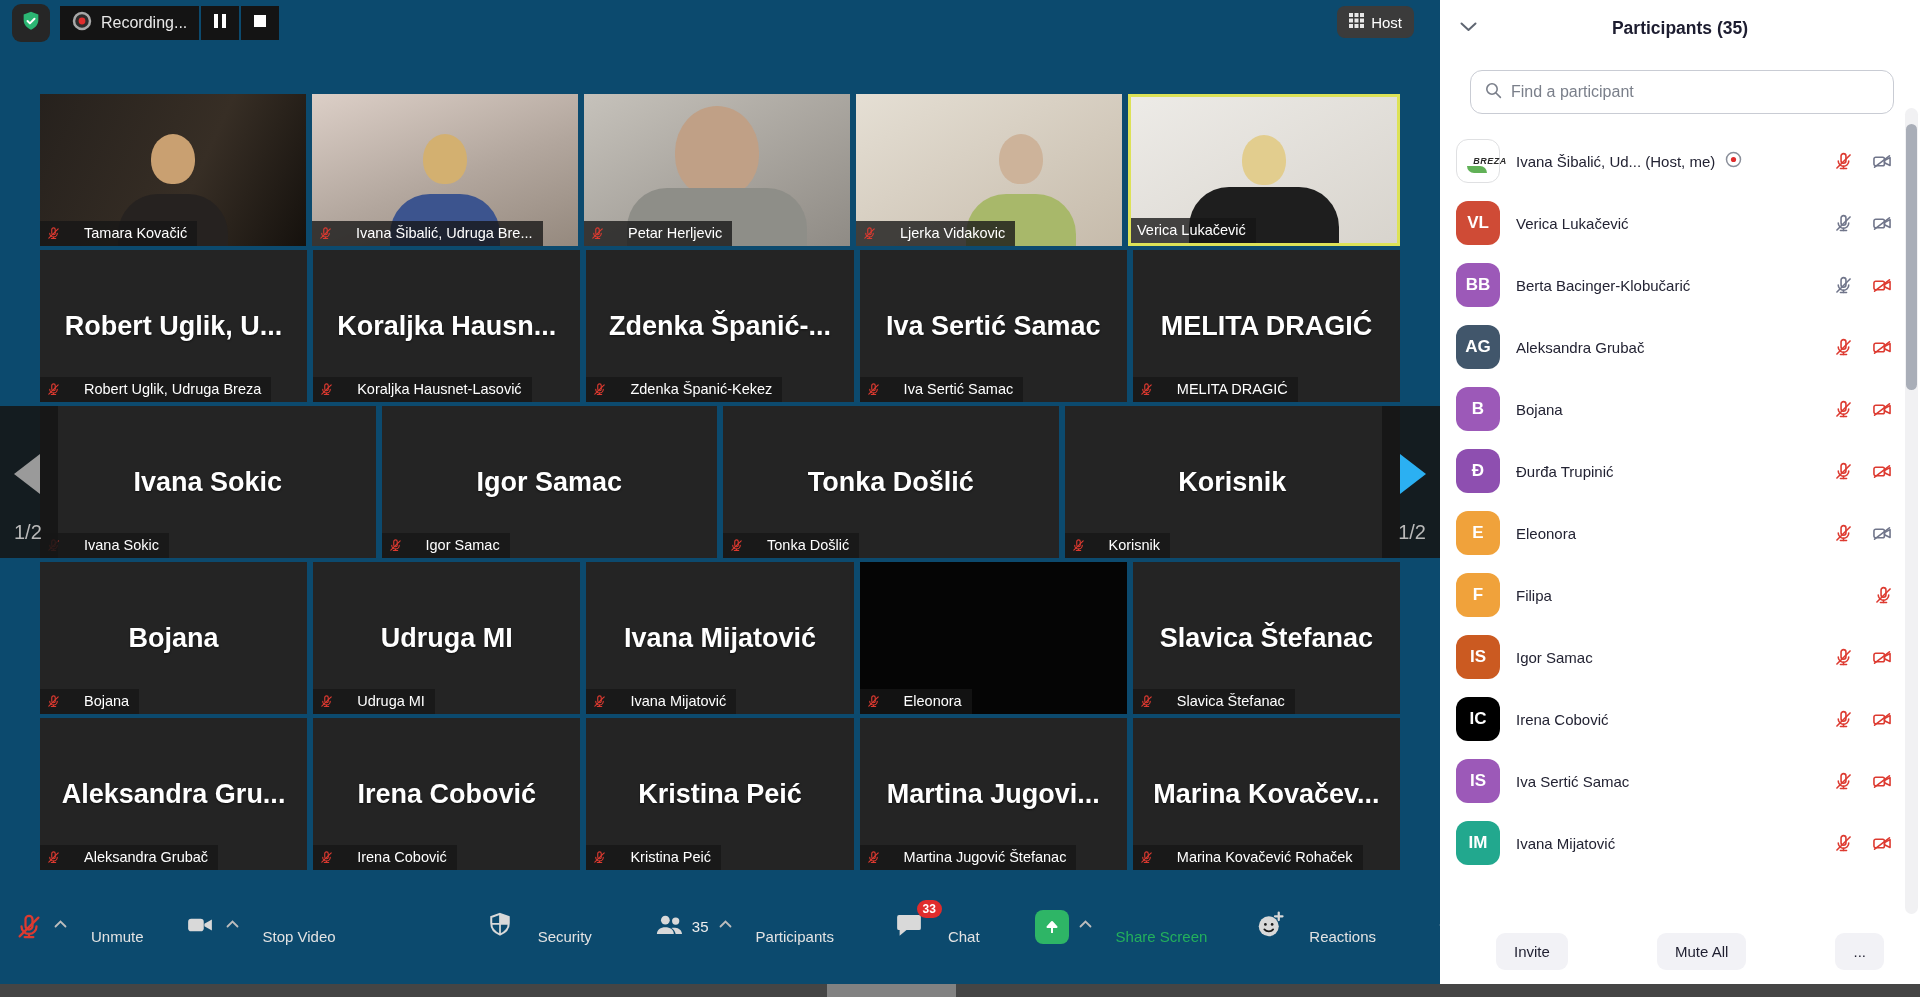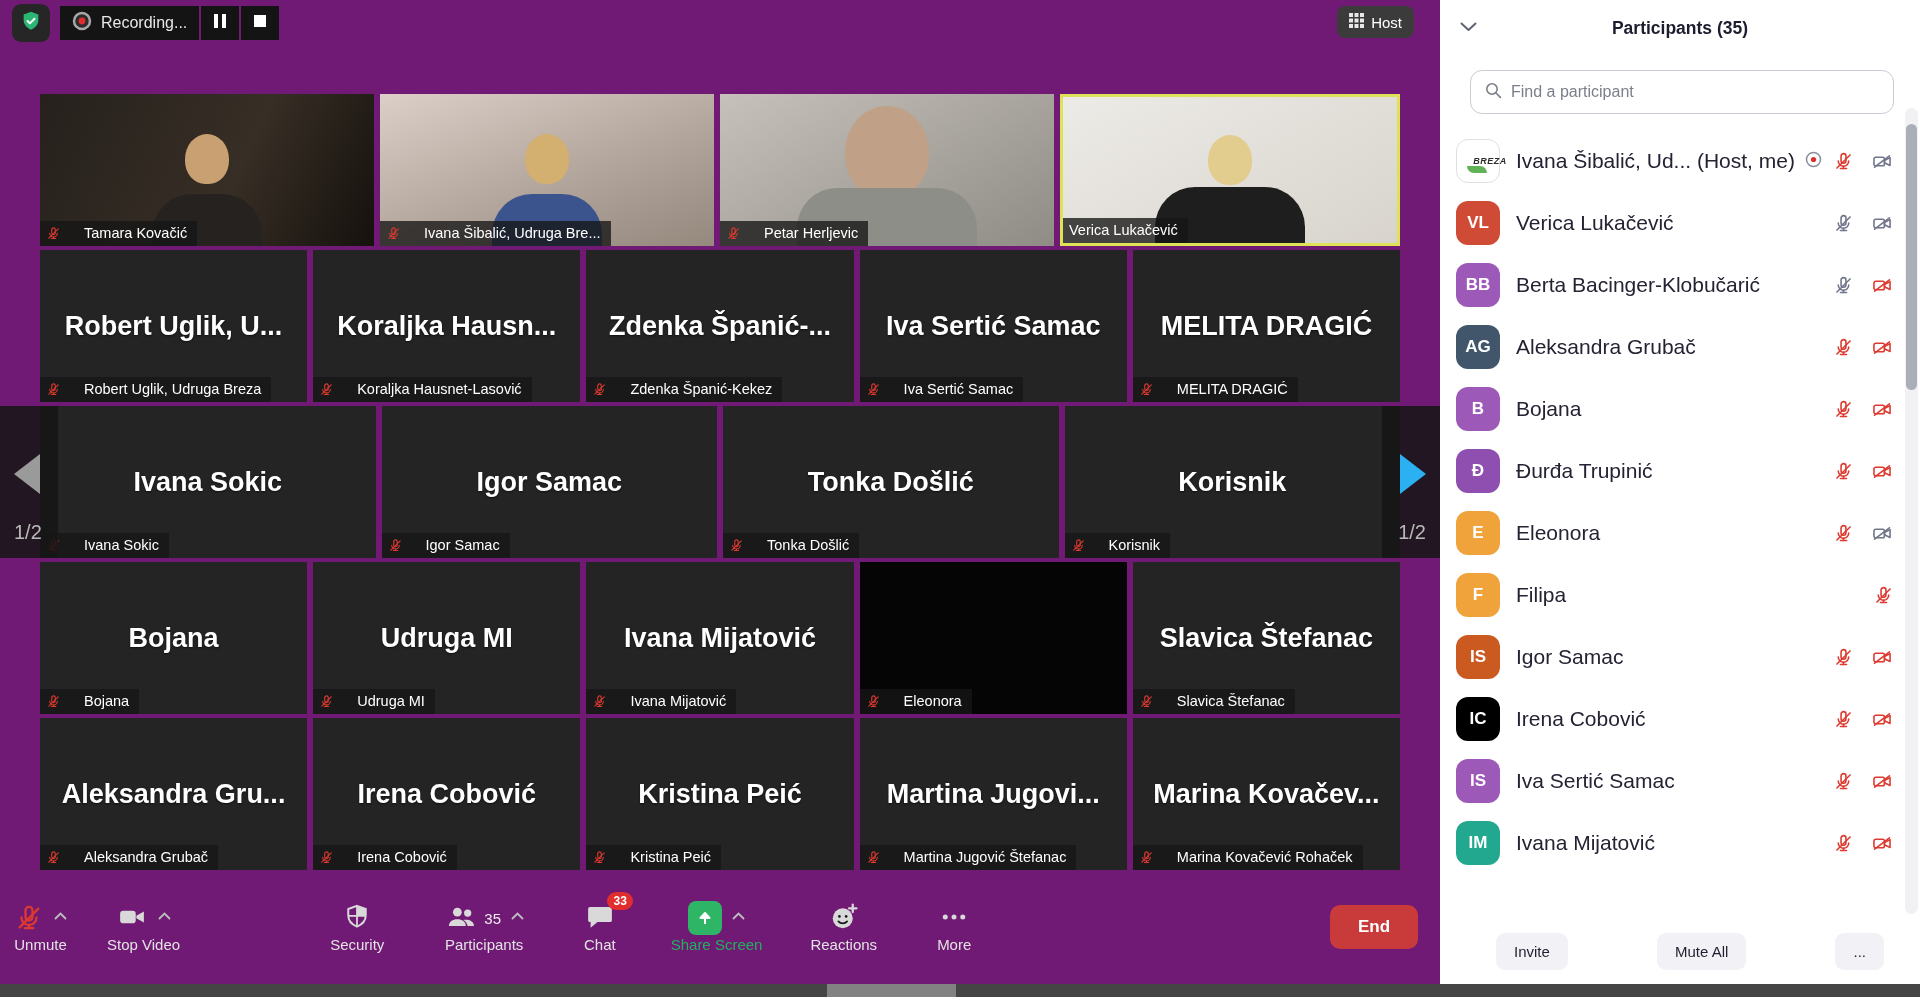--- a/index.html
+++ b/index.html
@@ -1,21 +1,21 @@
 <!DOCTYPE html>
 <html><head>
 <meta charset="utf-8">
 <style>
   * { margin:0; padding:0; box-sizing:border-box; }
   html,body { width:1920px; height:997px; overflow:hidden; background:#191919;
               font-family:"Liberation Sans", sans-serif; }
   .app { position:relative; width:1920px; height:997px; }
 
   
-  .main { position:absolute; left:0; top:0; width:1440px; height:997px; background:#701a75; }
+  .main { position:absolute; left:0; top:0; width:1440px; height:997px; background:#0c4a6e; }
 
   
   .topbar { position:absolute; left:0; top:0; width:100%; height:46px; display:flex; align-items:center; }
   .shield-btn { width:38px; height:38px; margin-left:12px; border-radius:9px; background:#262626;
                 display:flex; align-items:center; justify-content:center; }
   .rec-group { display:flex; align-items:stretch; margin-left:10px; height:34px; }
   .rec-seg { background:#141414; display:flex; align-items:center; padding:0 12px; margin-right:2px; }
   .rec-label { color:#e8e8e8; font-size:16px; margin-left:9px; }
   .view-btn { position:absolute; right:26px; top:6px; height:32px; background:#3b3b3b; border-radius:8px;
               display:flex; align-items:center; gap:7px; padding:0 12px; color:#fff; font-size:15px; }
@@ -56,21 +56,21 @@
   .nav-ovl.left { left:0; } .nav-ovl.right { right:0; }
   .tri-left { position:absolute; left:14px; top:48px; width:0; height:0;
               border-top:20px solid transparent; border-bottom:20px solid transparent; border-right:26px solid #9a9a9a; }
   .tri-right { position:absolute; right:14px; top:48px; width:0; height:0;
                border-top:20px solid transparent; border-bottom:20px solid transparent; border-left:26px solid #2bb0f2; }
   .page-ind { position:absolute; bottom:14px; left:14px; color:#b9b9b9; font-size:20px; }
   .nav-ovl.right .page-ind { left:auto; right:14px; }
 
   
   .toolbar { position:absolute; left:0; bottom:13px; width:1440px; height:115px; display:flex; align-items:center; }
-  .tb-item { display:flex; flex-direction:column; align-items:center; gap:0; color:#e3e3e3; font-size:15px; }
+  .tb-item { display:flex; flex-direction:row; align-items:flex-end; gap:24px; color:#e3e3e3; font-size:15px; }
   .tb-top { position:relative; display:flex; align-items:center; gap:10px; height:36px; }
   .tb-label { white-space:nowrap; }
   .chev { margin-top:-8px; }
   .badge { position:absolute; top:-10px; right:-18px; background:#e02d2d; color:#fff; font-size:12px;
            font-weight:bold; border-radius:9px; padding:2px 6px; }
   .share-ic { width:34px; height:34px; border-radius:8px; background:#2eb566; display:flex; align-items:center; justify-content:center; }
   .tb-item.share .tb-label { color:#23b05c; }
   .count { font-size:15px; color:#eee; margin-left:-4px; }
   .end-btn { margin-left:auto; margin-right:22px; width:88px; height:44px; border:none; border-radius:10px;
              background:#c93b3b; color:#fff; font-size:17px; font-weight:bold; font-family:inherit; }
@@ -91,21 +91,21 @@
   .p-search input { border:none; outline:none; flex:1; font-size:16px; font-family:inherit; color:#333; }
   .p-search input::placeholder { color:#7a7f8a; }
   .p-list { position:absolute; left:0; right:16px; top:130px; bottom:66px; overflow:hidden; }
   .p-row { height:62px; display:flex; align-items:center; }
   .avatar { flex:0 0 44px; width:44px; height:44px; margin:0 16px; border-radius:12px; display:flex;
             align-items:center; justify-content:center; color:#fff; font-weight:bold; font-size:17px; }
   .avatar.logo { background:#fff; border:1px solid #dfe0e2; color:#2a2a2a; font-size:9px; letter-spacing:.5px;
                  font-style:italic; position:relative;padding-left:24px; }
   .avatar.logo::after { content:""; position:absolute; left:10px; bottom:9px; width:20px; height:7px;
                         border-radius:0 8px 0 8px; background:#45a33a; opacity:.85; }
-  .p-name { flex:1; font-size:21px; color:#232333; white-space:nowrap; overflow:hidden; display:flex;
+  .p-name { flex:1; font-size:15px; color:#232333; white-space:nowrap; overflow:hidden; display:flex;
             align-items:center; gap:10px; }
   .row-icons { display:flex; gap:16px; margin-right:10px; align-items:center; }
   .ic { display:block; }
   .ic.muted { color:#dd3a30; }
   .ic.gray { color:#70758a; }
   .p-footer { position:absolute; left:0; right:0; bottom:0; height:66px; background:#fff; display:flex;
               align-items:center; padding:0 36px 0 56px; justify-content:space-between; }
   .p-btn { background:#f2f2f6; border:none; border-radius:9px; padding:10px 18px; font-size:15px;
            color:#1f1f30; font-family:inherit; }
   .v-scroll { position:absolute; right:2px; top:108px; bottom:70px; width:13px; background:#f1f1f3; border-radius:7px; }
@@ -229,20 +229,33 @@
     </div>
 
     <div class="plate">
       <svg class="ic muted plate-mic" width="15" height="15">
                 <use href="#sym-mic"></use>
               </svg>
       <span class="plate-name">Petar Herljevic</span>
     </div>
   </div>
 
+  <div class="tile">
+    <div class="photo p4">
+      <div class="head"></div>
+      <div class="torso"></div>
+    </div>
+
+    <div class="plate">
+      <svg class="ic muted plate-mic" width="15" height="15">
+                <use href="#sym-mic"></use>
+              </svg>
+      <span class="plate-name">Ljerka Vidakovic</span>
+    </div>
+  </div>
 
   <div class="tile active">
     <div class="photo p5">
       <div class="head"></div>
       <div class="torso"></div>
     </div>
 
     <div class="plate">
 
       <span class="plate-name">Verica Lukačević</span>

